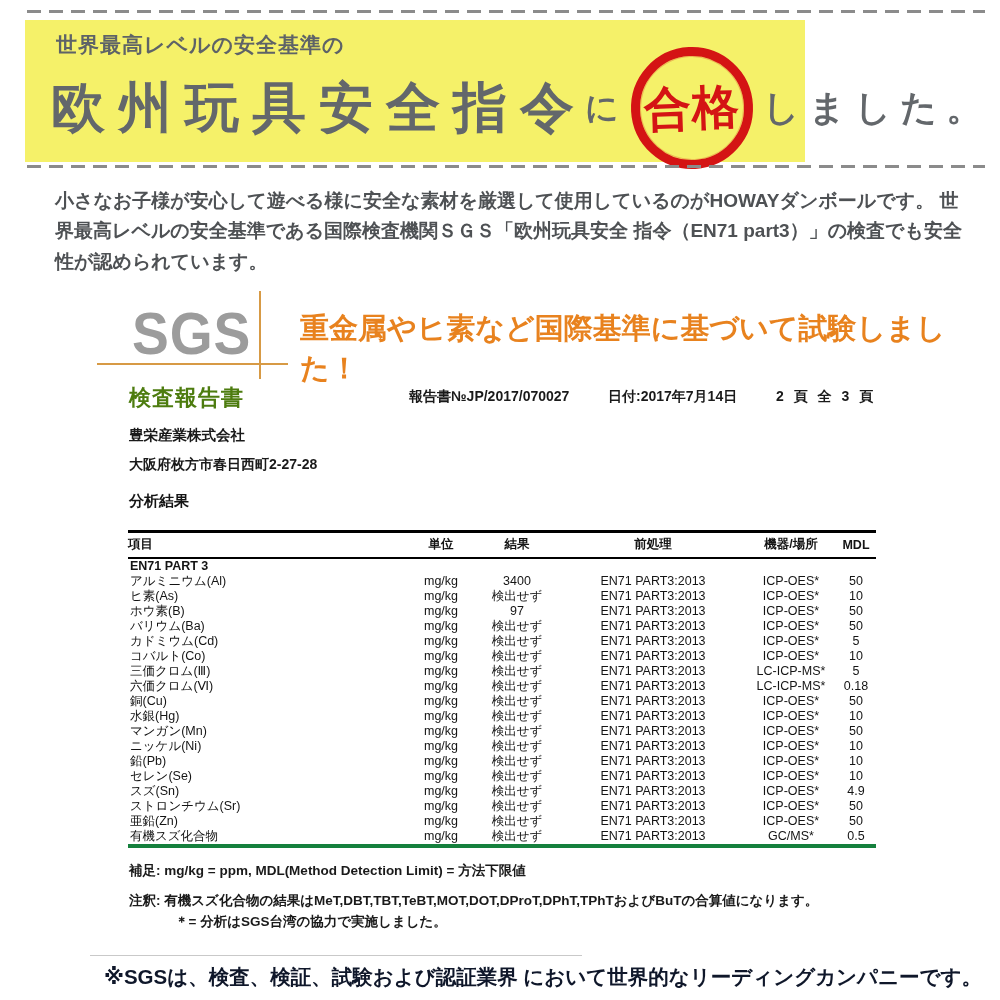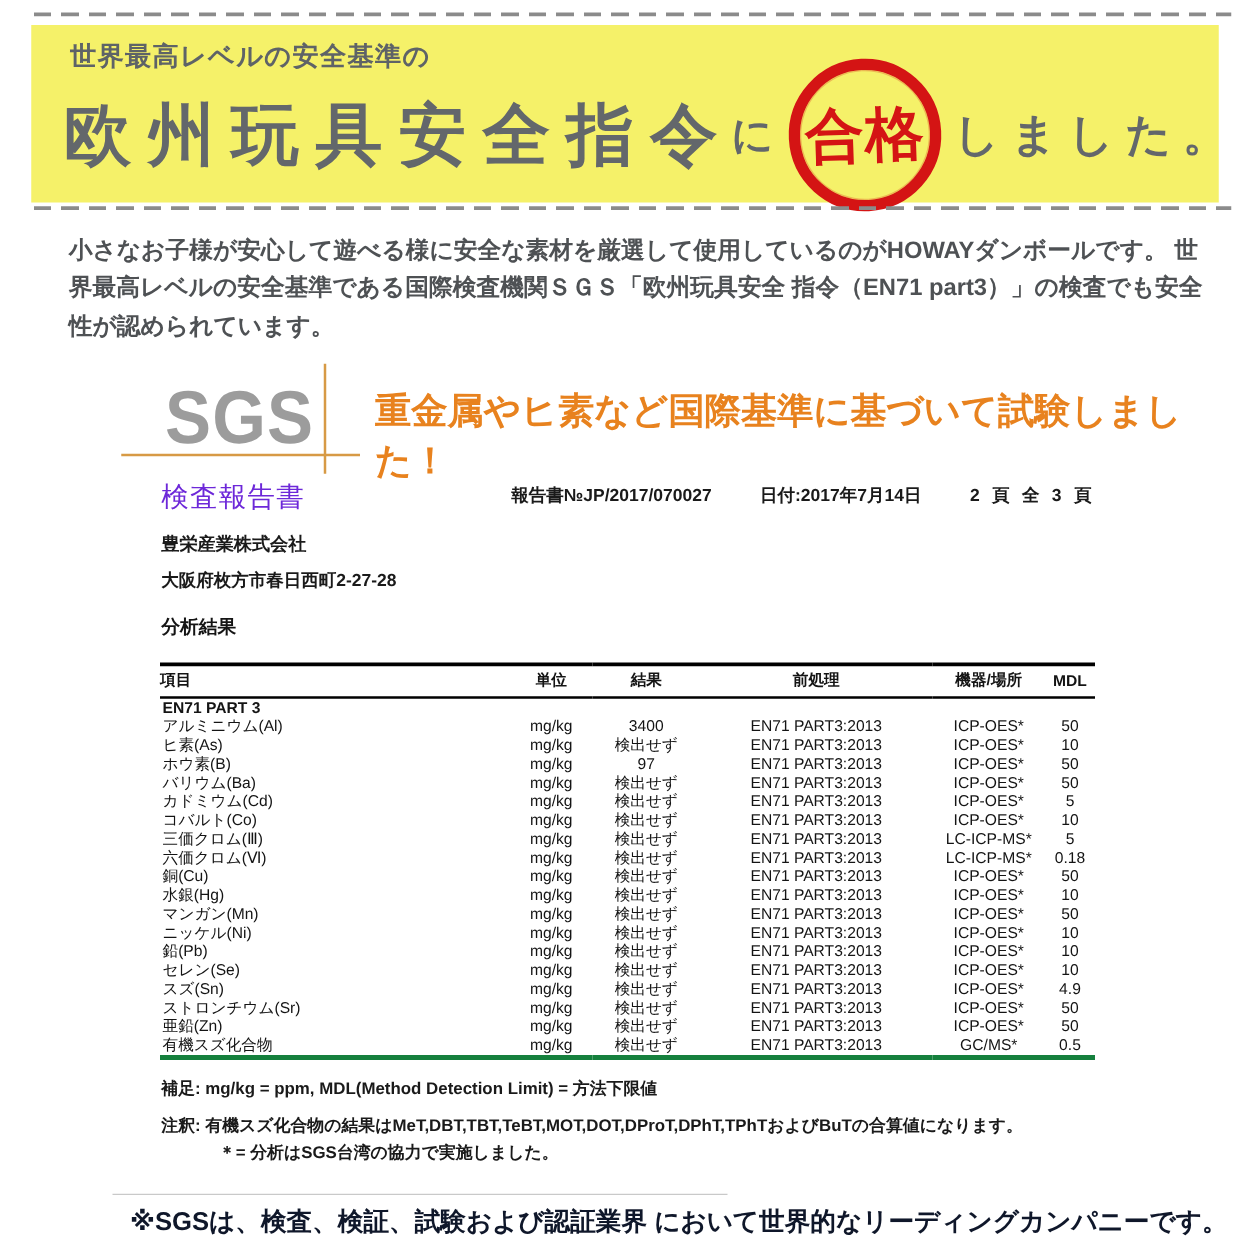--- a/index.html
+++ b/index.html
@@ -7,21 +7,21 @@
               font-family:"Liberation Sans","DejaVu Sans",sans-serif; }
   .page { position:relative; width:1000px; height:1000px; overflow:hidden; background:#fff; }
 
   
   .dash { position:absolute; height:3px; left:27px; width:958px;
           background:repeating-linear-gradient(90deg,#8b8b8b 0 14px,transparent 14px 22px); }
   .dash.top { top:10px; }
   .dash.bottom { top:165px; }
 
   
-  .banner { position:absolute; top:20px; left:25px; width:950px; height:142px; background:#f5f169; }
+  .banner { position:absolute; top:20px; left:25px; width:780px; height:142px; background:#f5f169; }
   .banner-sub { position:absolute; top:11px; left:31px; font-size:21px; font-weight:bold; color:#5e6367; letter-spacing:1px; }
   .banner-main { position:absolute; top:36px; left:26px; right:8px; height:104px; display:flex; align-items:center; white-space:nowrap; }
   .banner-title { font-size:54px; font-weight:bold; color:#63676b; letter-spacing:13px; }
   .banner-particle { font-size:33px; font-weight:bold; color:#63676b; margin-left:-2px; }
   .stamp { width:122px; height:122px; border:9px solid #d41414; border-radius:50%;
            display:flex; align-items:center; justify-content:center; margin:0 10px 0 12px;
            transform:rotate(-3deg); flex:0 0 auto;
            box-shadow:0 0 0 1px rgba(212,20,20,.25) inset; }
   .stamp span { font-size:47px; font-weight:bold; color:#d41414; letter-spacing:1px; transform:rotate(1deg); }
   .banner-suffix { font-size:36px; font-weight:bold; color:#63676b; letter-spacing:9px; }
@@ -31,21 +31,21 @@
            font-weight:600; color:#4e5154; }
 
   
   .sgs-hline { position:absolute; top:363px; left:97px; width:191px; height:2px; background:#d79a45; }
   .sgs-vline { position:absolute; top:291px; left:259px; width:2px; height:88px; background:#d79a45; }
   .sgs-logo { position:absolute; top:299px; left:132px; font-size:60px; font-weight:bold; color:#9c9c9c;
               letter-spacing:1px; transform:scaleX(.92); transform-origin:left; }
   .sgs-headline { position:absolute; top:309px; left:300px; font-size:29px; font-weight:bold; color:#e8821e; }
 
   
-  .rep-title { position:absolute; top:383px; left:129px; font-size:22px; font-weight:normal; color:#6d28d9; letter-spacing:1px; }
+  .rep-title { position:absolute; top:383px; left:129px; font-size:22px; font-weight:bold; color:#4d7c0f; letter-spacing:1px; }
   .rep-no   { position:absolute; top:388px; left:409px; font-size:14px; font-weight:bold; color:#1a1a1a; }
   .rep-date { position:absolute; top:388px; left:608px; font-size:14px; font-weight:bold; color:#1a1a1a; }
   .rep-pages{ position:absolute; top:388px; left:776px; font-size:14px; font-weight:bold; color:#1a1a1a; letter-spacing:3px; }
   .rep-company { position:absolute; top:426px; left:129px; font-size:14.5px; font-weight:bold; color:#1a1a1a; }
   .rep-address { position:absolute; top:456px; left:129px; font-size:14px; font-weight:bold; color:#1a1a1a; }
   .section-title { position:absolute; top:492px; left:129px; font-size:15px; font-weight:bold; color:#141414; }
 
   
   .results { position:absolute; top:530px; left:128px; width:748px; border-collapse:collapse;
              font-size:12.5px; color:#141414; table-layout:fixed; }

